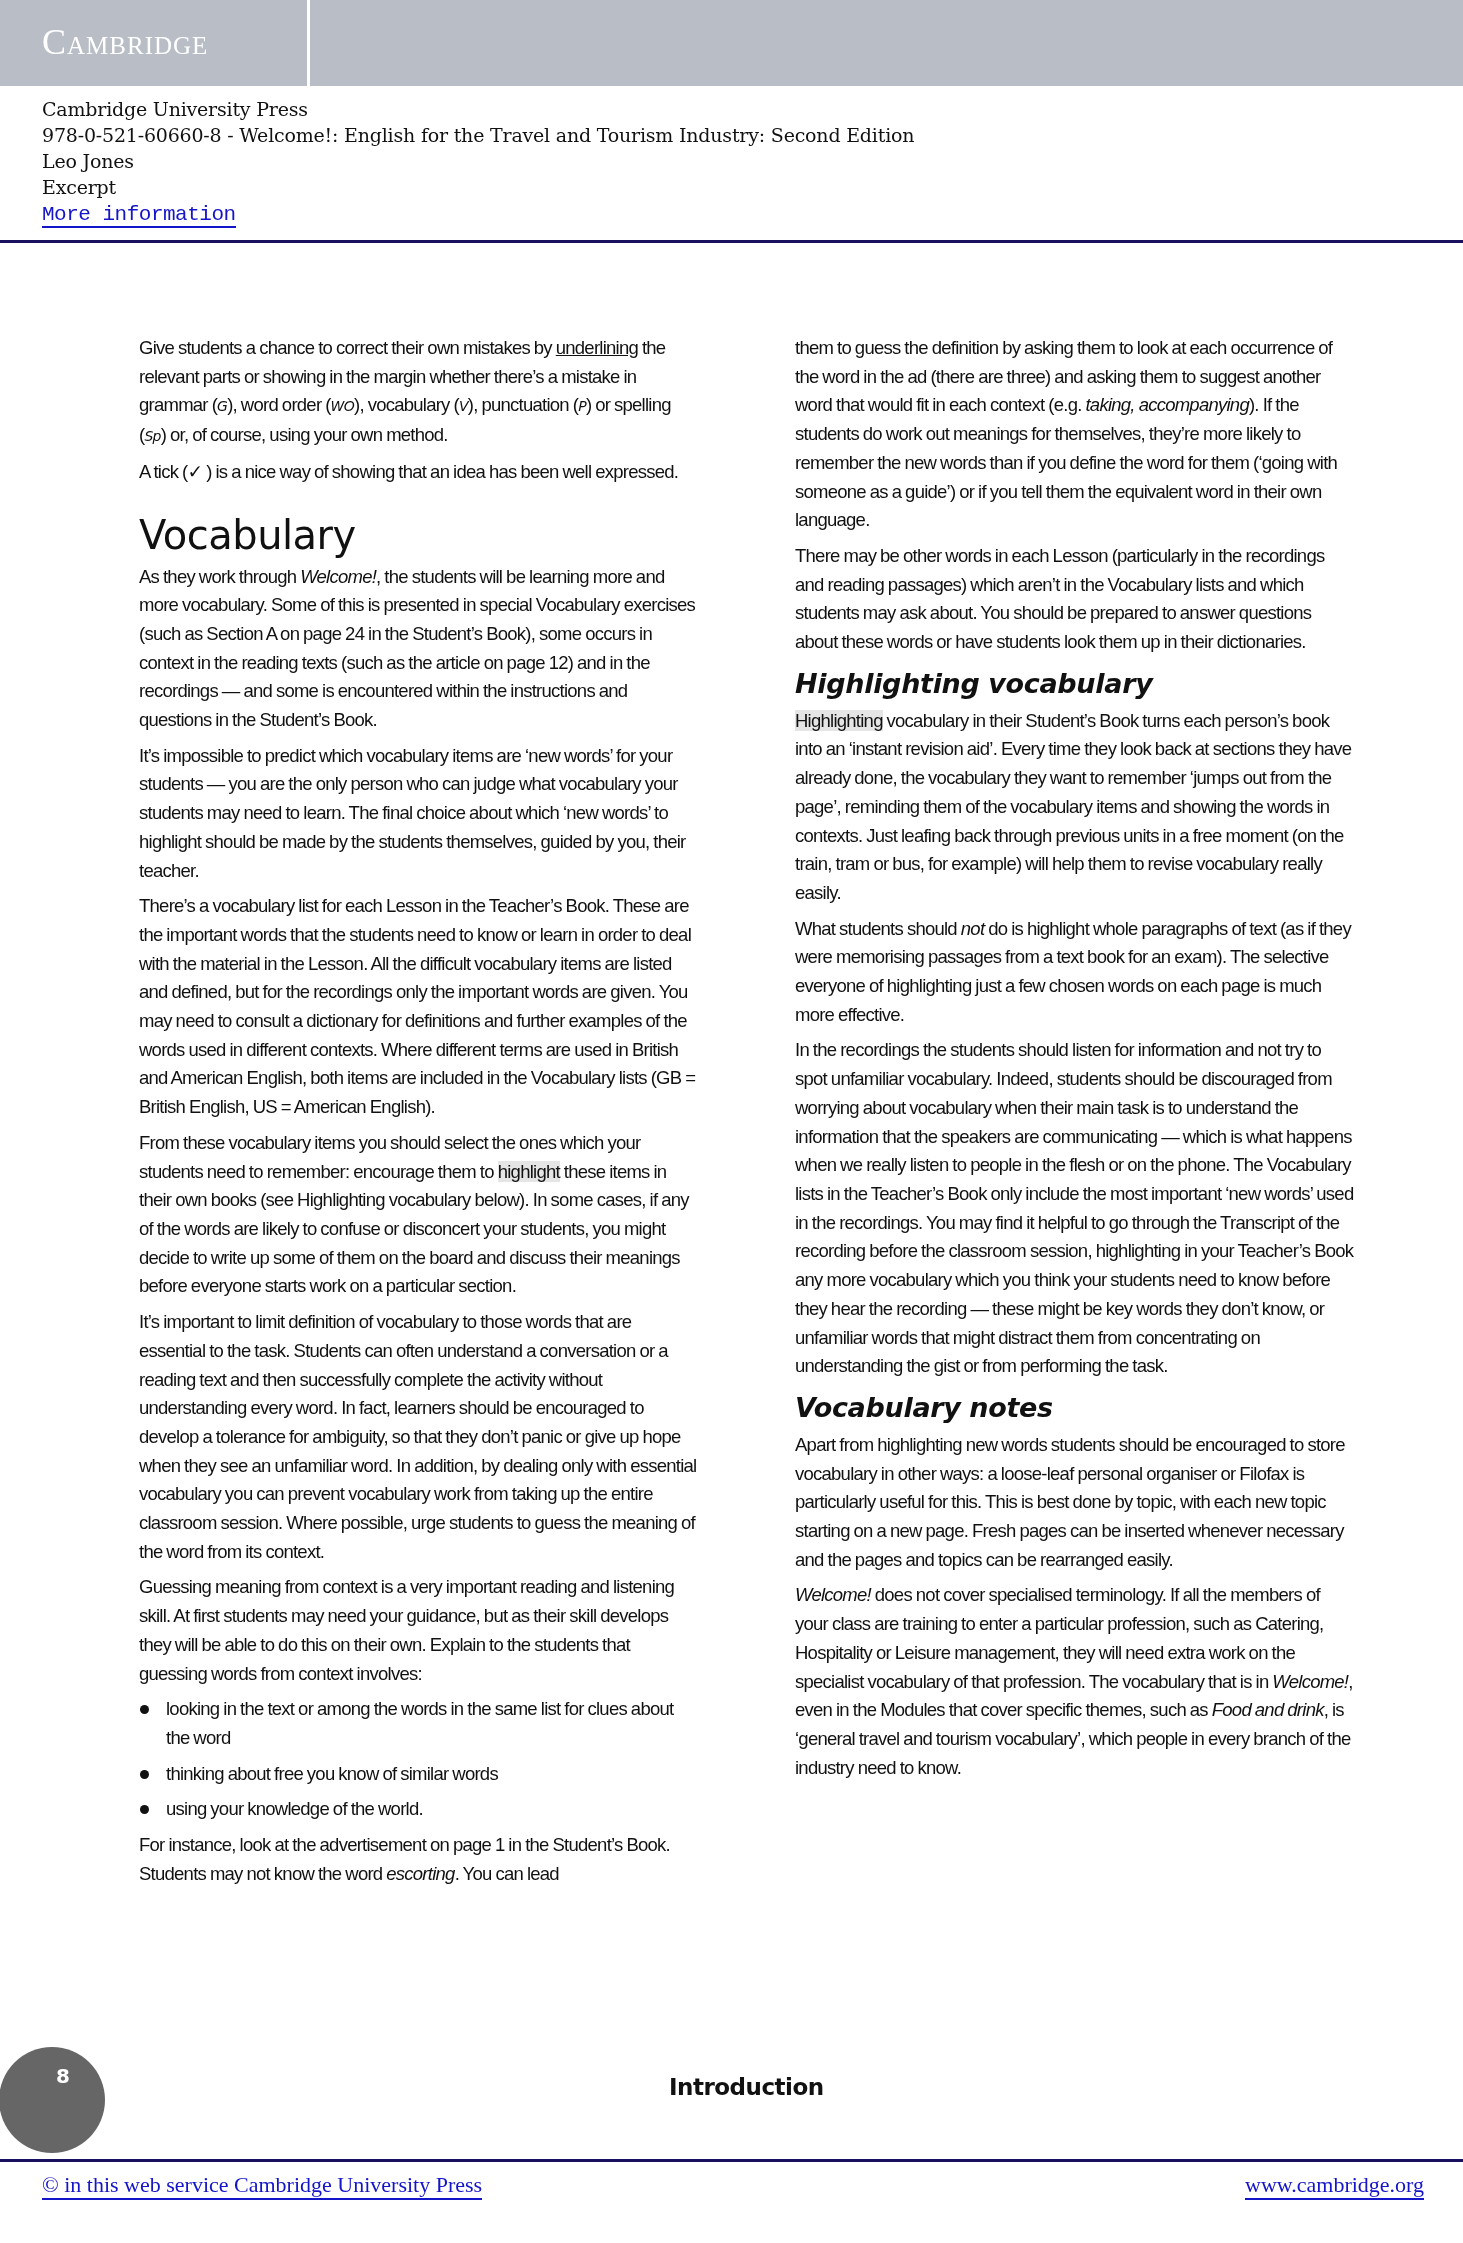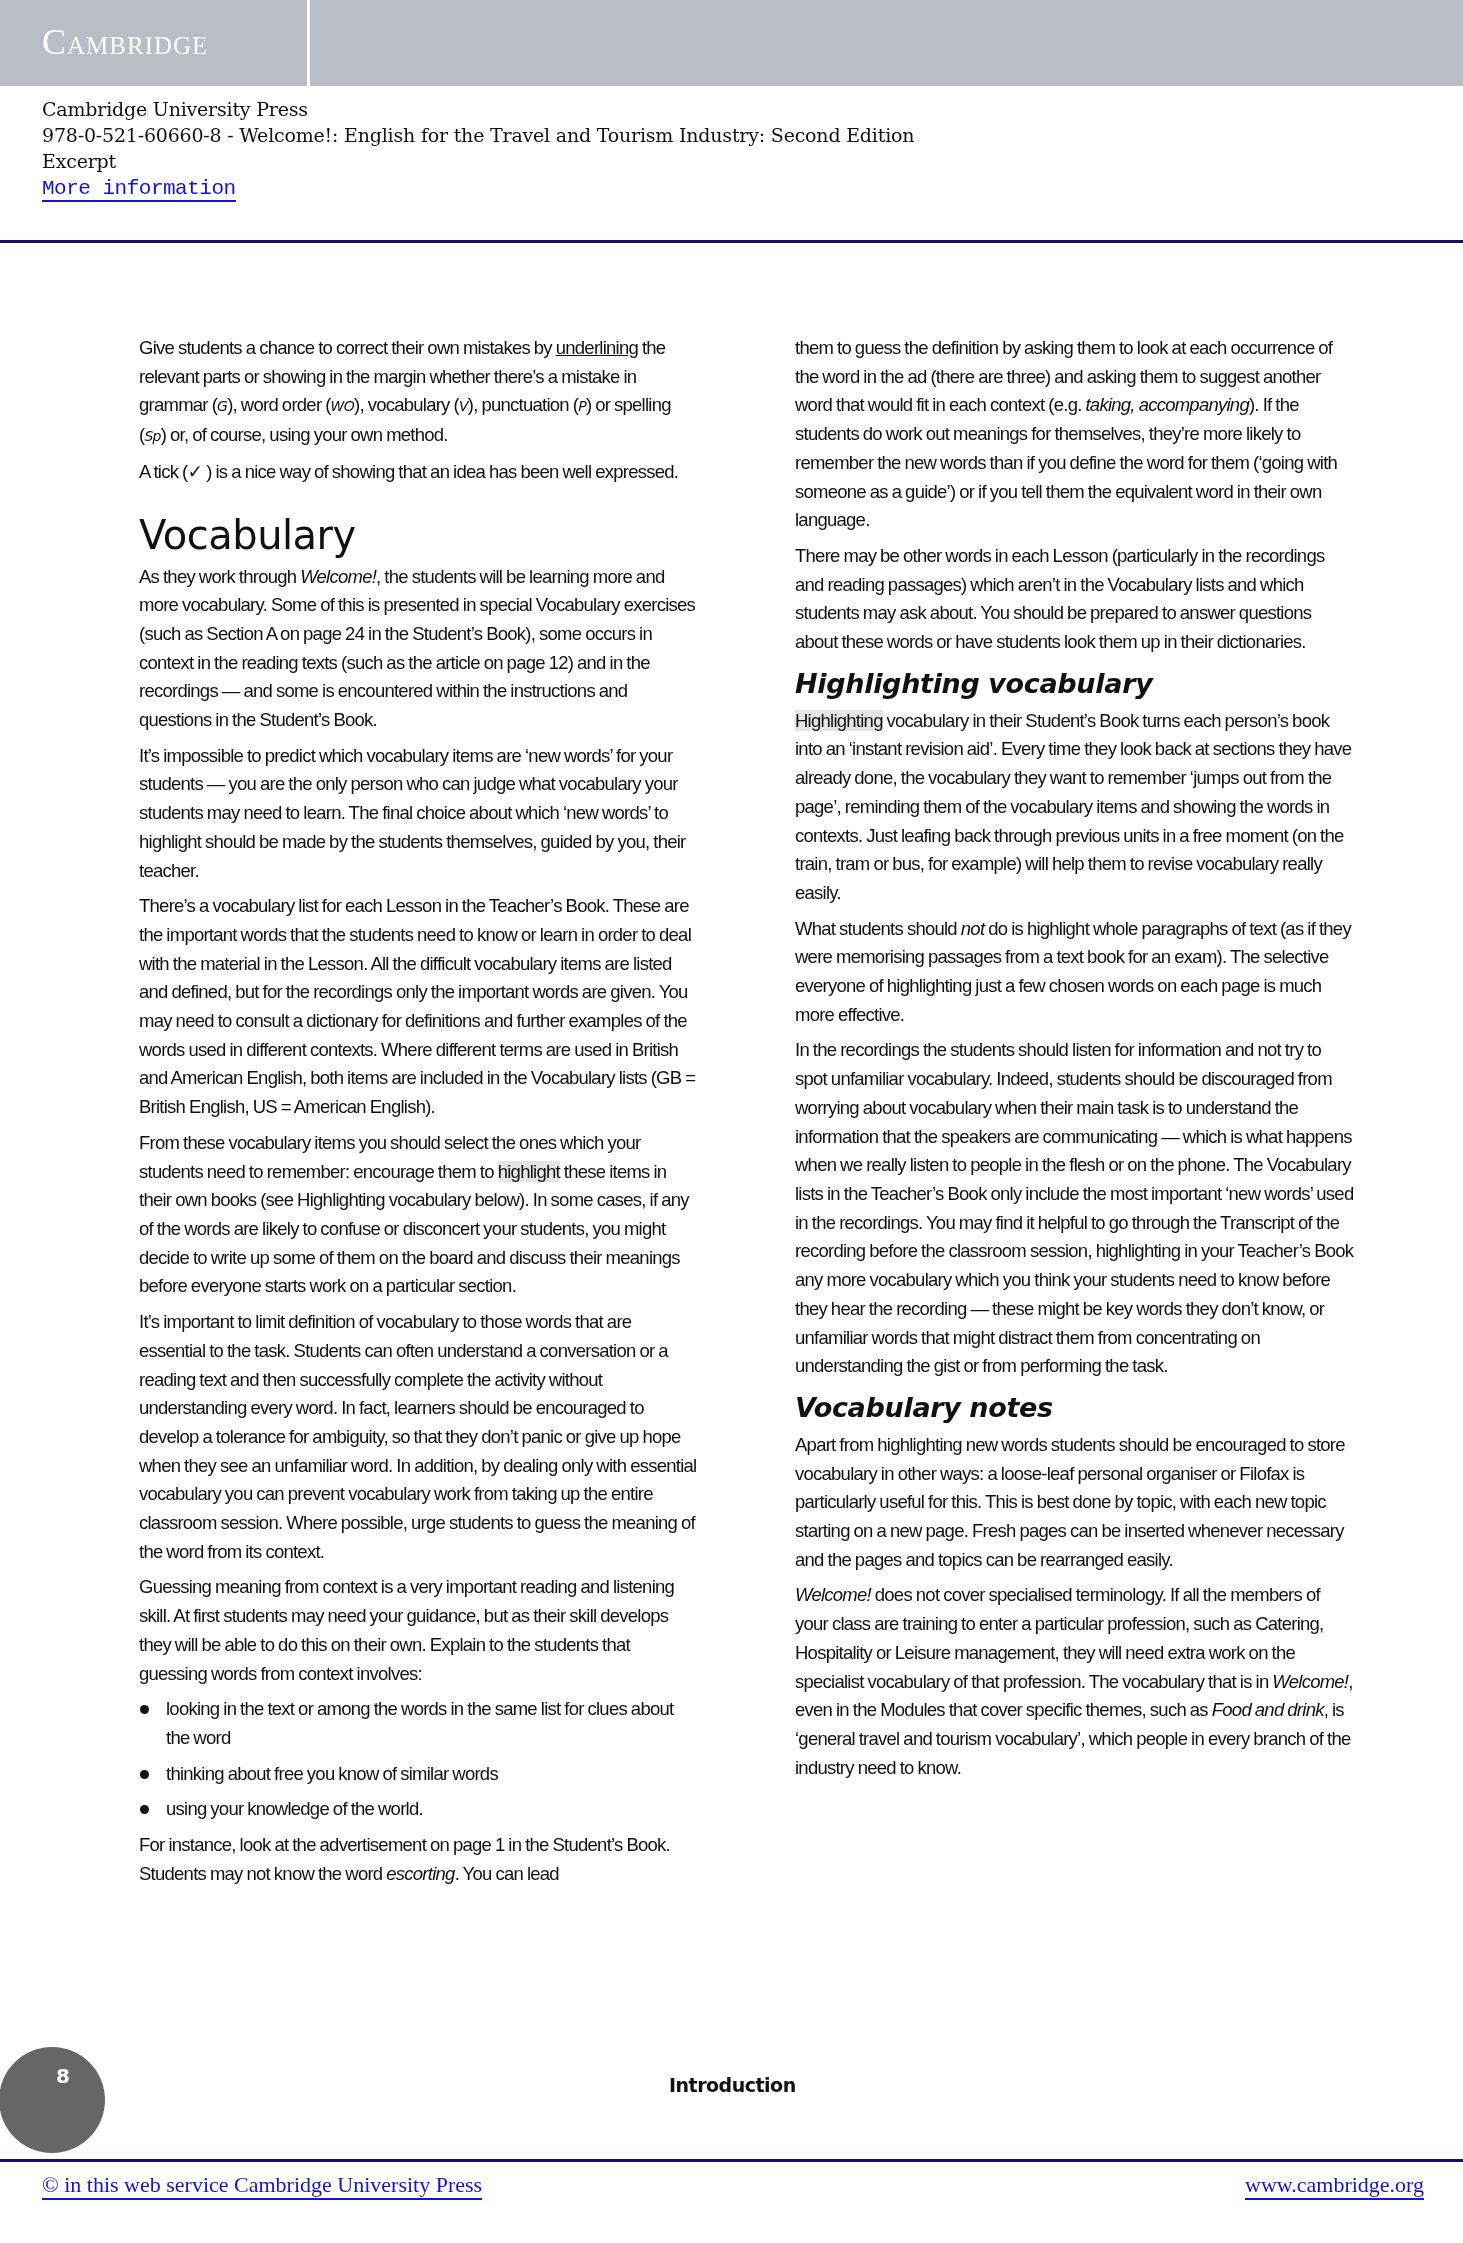--- a/index.html
+++ b/index.html
@@ -19,36 +19,37 @@
   .col h3 { font-family: "DejaVu Sans", sans-serif; font-style: italic; font-weight: 600; font-size: 27px; letter-spacing: -0.3px; line-height: 34px; margin: 10px 0 6px 0; }
   .col h2.spec { font-family: "DejaVu Sans", sans-serif; font-weight: 600; font-size: 33px; letter-spacing: -0.3px; line-height: 38px; margin: 22px 0 4px 0; }
   .hl { background: #e5e5e5; }
   .ul { text-decoration: underline; }
   .hand { font-style: italic; font-family: "DejaVu Sans", sans-serif; font-size: 14px; font-weight: 300; }
   ul.bullets { list-style: none; padding: 0; margin: 0 0 7px 0; }
   ul.bullets li { position: relative; padding-left: 27px; margin-bottom: 7px; }
   ul.bullets li::before { content: ""; position: absolute; left: 1px; top: 10px; width: 9px; height: 9px; border-radius: 50%; background: #111; }
   .page-circle { position: absolute; left: -1px; top: 2047px; width: 106px; height: 106px; border-radius: 50%; background: #666666; }
   .page-num { position: absolute; left: 56px; top: 2064px; color: #fff; font-family: "DejaVu Sans", sans-serif; font-weight: bold; font-size: 20px; }
-  .running { position: absolute; left: 669px; top: 2074px; font-family: "DejaVu Sans", sans-serif; font-weight: bold; font-size: 19px; color: #111; letter-spacing: -0.5px; }
+  .running { position: absolute; left: 669px; top: 2074px; font-family: "DejaVu Sans", sans-serif; font-weight: bold; font-size: 23px; color: #111; letter-spacing: -0.5px; }
   .rule-bottom { position: absolute; left: 0; top: 2159px; width: 1463px; height: 3px; background: #1a1060; }
   .copyright { position: absolute; left: 42px; top: 2172px; font-family: "Liberation Serif", serif; font-size: 22px; color: #1414c8; border-bottom: 2px solid #1414c8; line-height: 26px; text-decoration: none; }
   .site { position: absolute; left: 1245px; top: 2172px; font-family: "Liberation Serif", serif; font-size: 22px; color: #1414c8; border-bottom: 2px solid #1414c8; line-height: 26px; text-decoration: none; }
 </style>
 </head>
 <body>
 
 <div class="topband">
   <div class="divider"></div>
 </div>
 <div class="brand">Cambridge</div>
 
 <div class="meta">
   <div>Cambridge University Press</div>
   <div>978-0-521-60660-8 - Welcome!: English for the Travel and Tourism Industry: Second Edition</div>
+  <div>Leo Jones</div>
   <div>Excerpt</div>
   <div><a href="#">More information</a></div>
 </div>
 
 <div class="rule-top"></div>
 
 <div class="col left">
   <p>
     <span>Give students a chance to correct their own mistakes by </span><span class="ul">underlining</span><span> the relevant parts or showing in the margin whether there’s a mistake in grammar (</span><span class="hand">G</span><span>), word order (</span><span class="hand">WO</span><span>), vocabulary (</span><span class="hand">V</span><span>), punctuation (</span><span class="hand">P</span><span>) or spelling (</span><span class="hand">Sp</span><span>) or, of course, using your own method.</span>
   </p>

